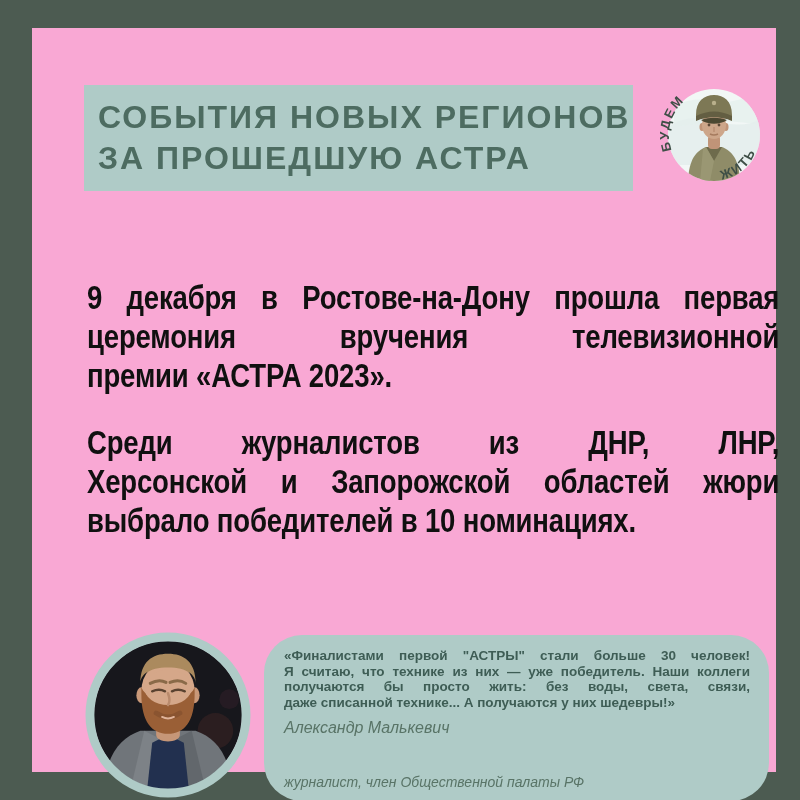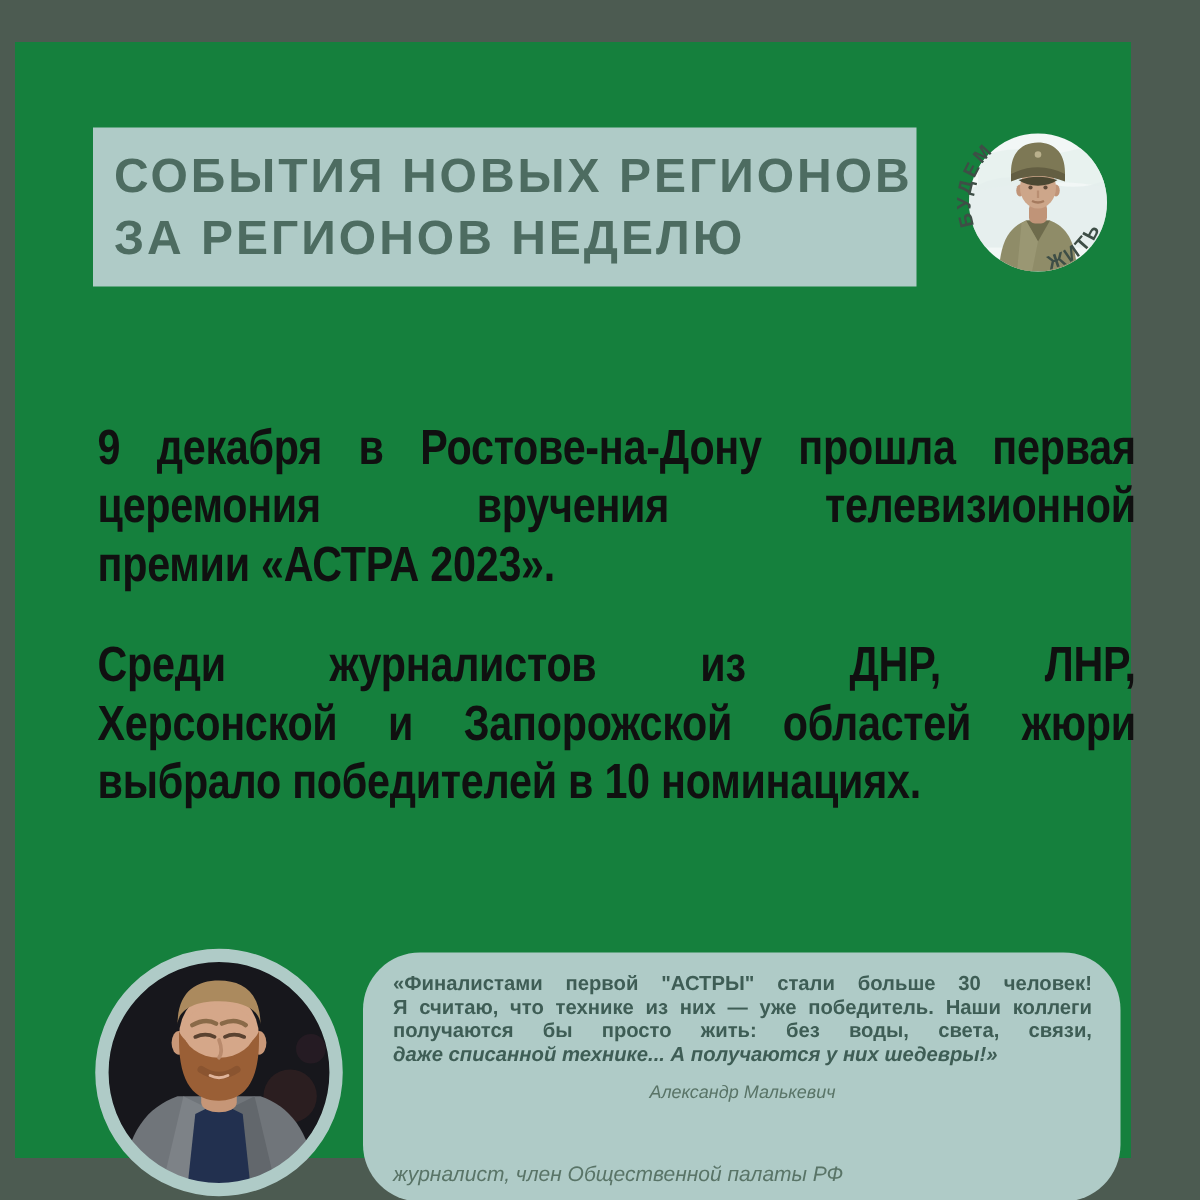--- a/index.html
+++ b/index.html
@@ -9,23 +9,23 @@
     font-family: "Liberation Sans", sans-serif;
     overflow: hidden;
   }
   .poster {
     position: relative;
     width: 800px; height: 800px;
     background: #4C5B51;
   }
   .card {
     position: absolute;
-    left: 10px; top: 28px;
+    left: 32px; top: 28px;
     width: 744px; height: 744px;
-    background: #15803d;
+    background: #f9a8d4;
   }
   
   .banner {
     position: absolute;
     left: 52px; top: 57px;
     width: 549px; height: 106px;
     background: #AFCBC7;
     display: flex; flex-direction: column; justify-content: center;
     padding-left: 14px;
     box-sizing: border-box;
@@ -83,46 +83,45 @@
     padding: 13px 19px 10px 20px;
   }
   .qline {
     font-size: 13.5px;
     font-weight: bold;
     line-height: 15.5px;
     color: #3E5D55;
     text-align: justify;
     text-align-last: justify;
   }
-  .qline.last { text-align: center; text-align-last: left; font-style: italic; }
+  .qline.last { text-align: center; text-align-last: left; }
   .q-author {
     margin-top: 9px;
-    font-size: 12px;
+    font-size: 16px;
     font-style: italic;
     line-height: 18px;
     color: #597467;
-    text-align: center;
   }
   .q-role {
     font-size: 14px;
     font-style: italic;
     line-height: 18px;
     color: #597467;
     margin-top: 36px;
   }
 </style>
 </head>
 <body>
 
 <div class="poster">
   <div class="card">
 
     <div class="banner">
       <div class="hline">СОБЫТИЯ НОВЫХ РЕГИОНОВ</div>
-      <div class="hline">ЗА РЕГИОНОВ НЕДЕЛЮ</div>
+      <div class="hline">ЗА ПРОШЕДШУЮ АСТРА</div>
     </div>
 
     <div class="badge">
       <svg width="120" height="120" viewBox="0 0 120 120">
         <defs>
           <clipPath id="bclip">
               <circle cx="60" cy="60" r="46"></circle>
             </clipPath>
         </defs>
         <circle cx="60" cy="60" r="46" fill="#F2F7F6"></circle>

